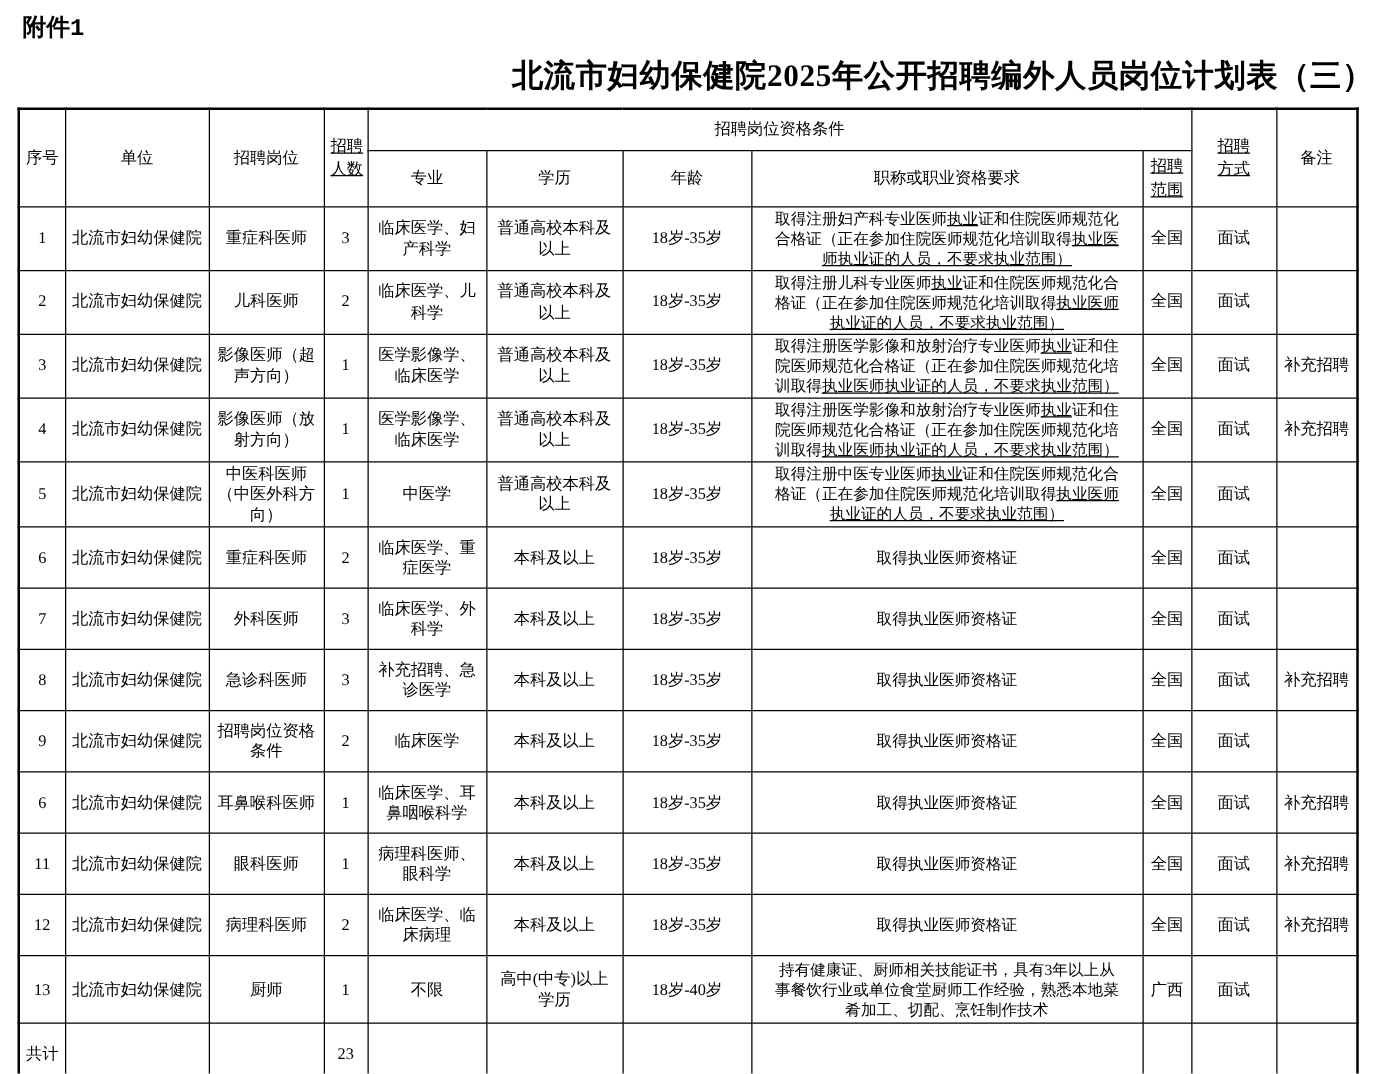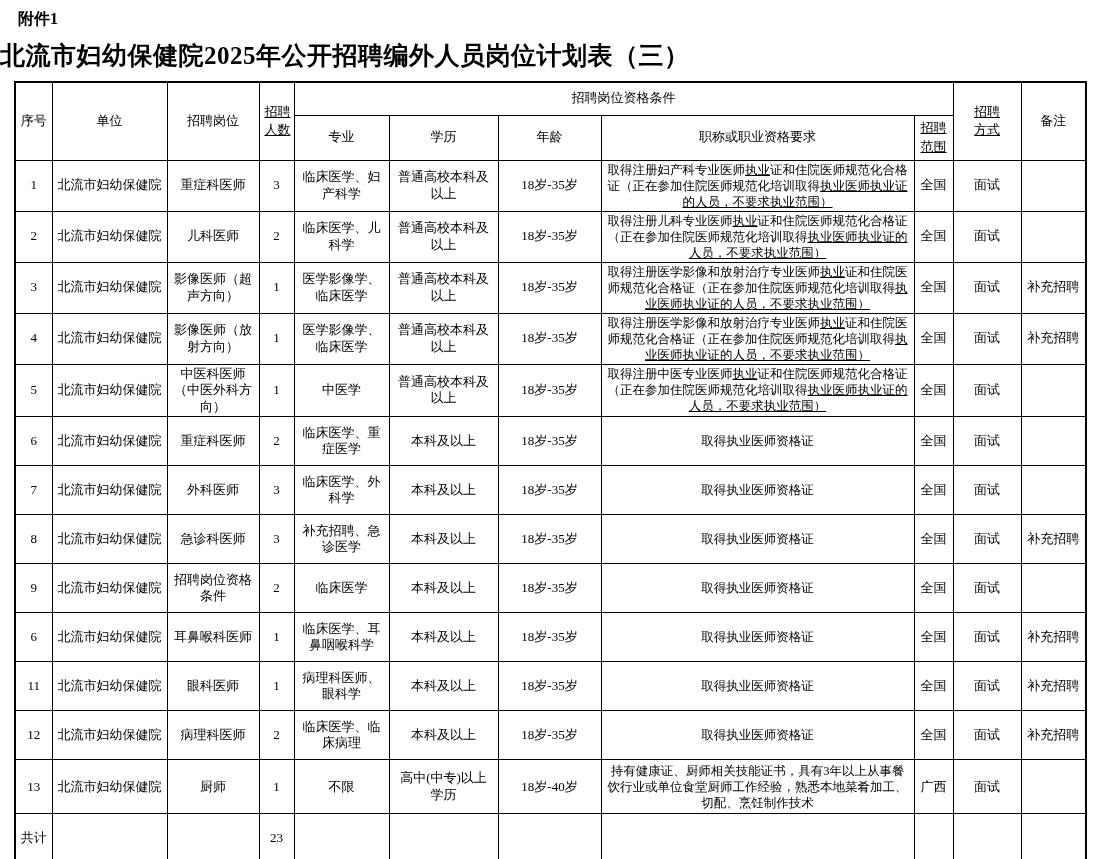--- a/index.html
+++ b/index.html
@@ -10,26 +10,27 @@
     font-family: "Liberation Serif", "DejaVu Serif", serif;
   }
   .page {
     width: 1099px;
     height: 859px;
     background: #ffffff;
     overflow: hidden;
   }
   .attachment {
     padding: 9px 0 0 18px;
-    font-size: 16px;
+    font-size: 19px;
     font-weight: bold;
+    font-family: Liberation Mono, monospace;
   }
   .title {
     margin: 9px 0 9px 0;
-    text-align: left;
+    text-align: right;
     font-size: 25px;
     font-weight: bold;
     letter-spacing: 0.5px;
   }
   table.plan {
     border-collapse: collapse;
     table-layout: fixed;
     margin-left: 14px;
     width: 1072px;
     border: 2px solid #000;
@@ -45,21 +46,21 @@
     overflow: hidden;
     line-height: 1.28;
   }
   thead tr.h1 { height: 33px; }
   thead tr.h2 { height: 45px; }
   tbody tr { height: 49px; }
   tbody tr:nth-child(13) { height: 54px; }
   tr.total-row { height: 50px; }
   td.qual {
     font-size: 12.5px;
-    padding: 1px 5px;
+    padding: 1px 18px;
     line-break: anywhere;
   }
   td.edu { padding: 1px 8px; margin-top: 22px; }
   .force2 {
     display: inline-block;
     width: 2.15em;
     line-height: 1.4;
     text-decoration: underline;
   }
   .u { text-decoration: underline; }

